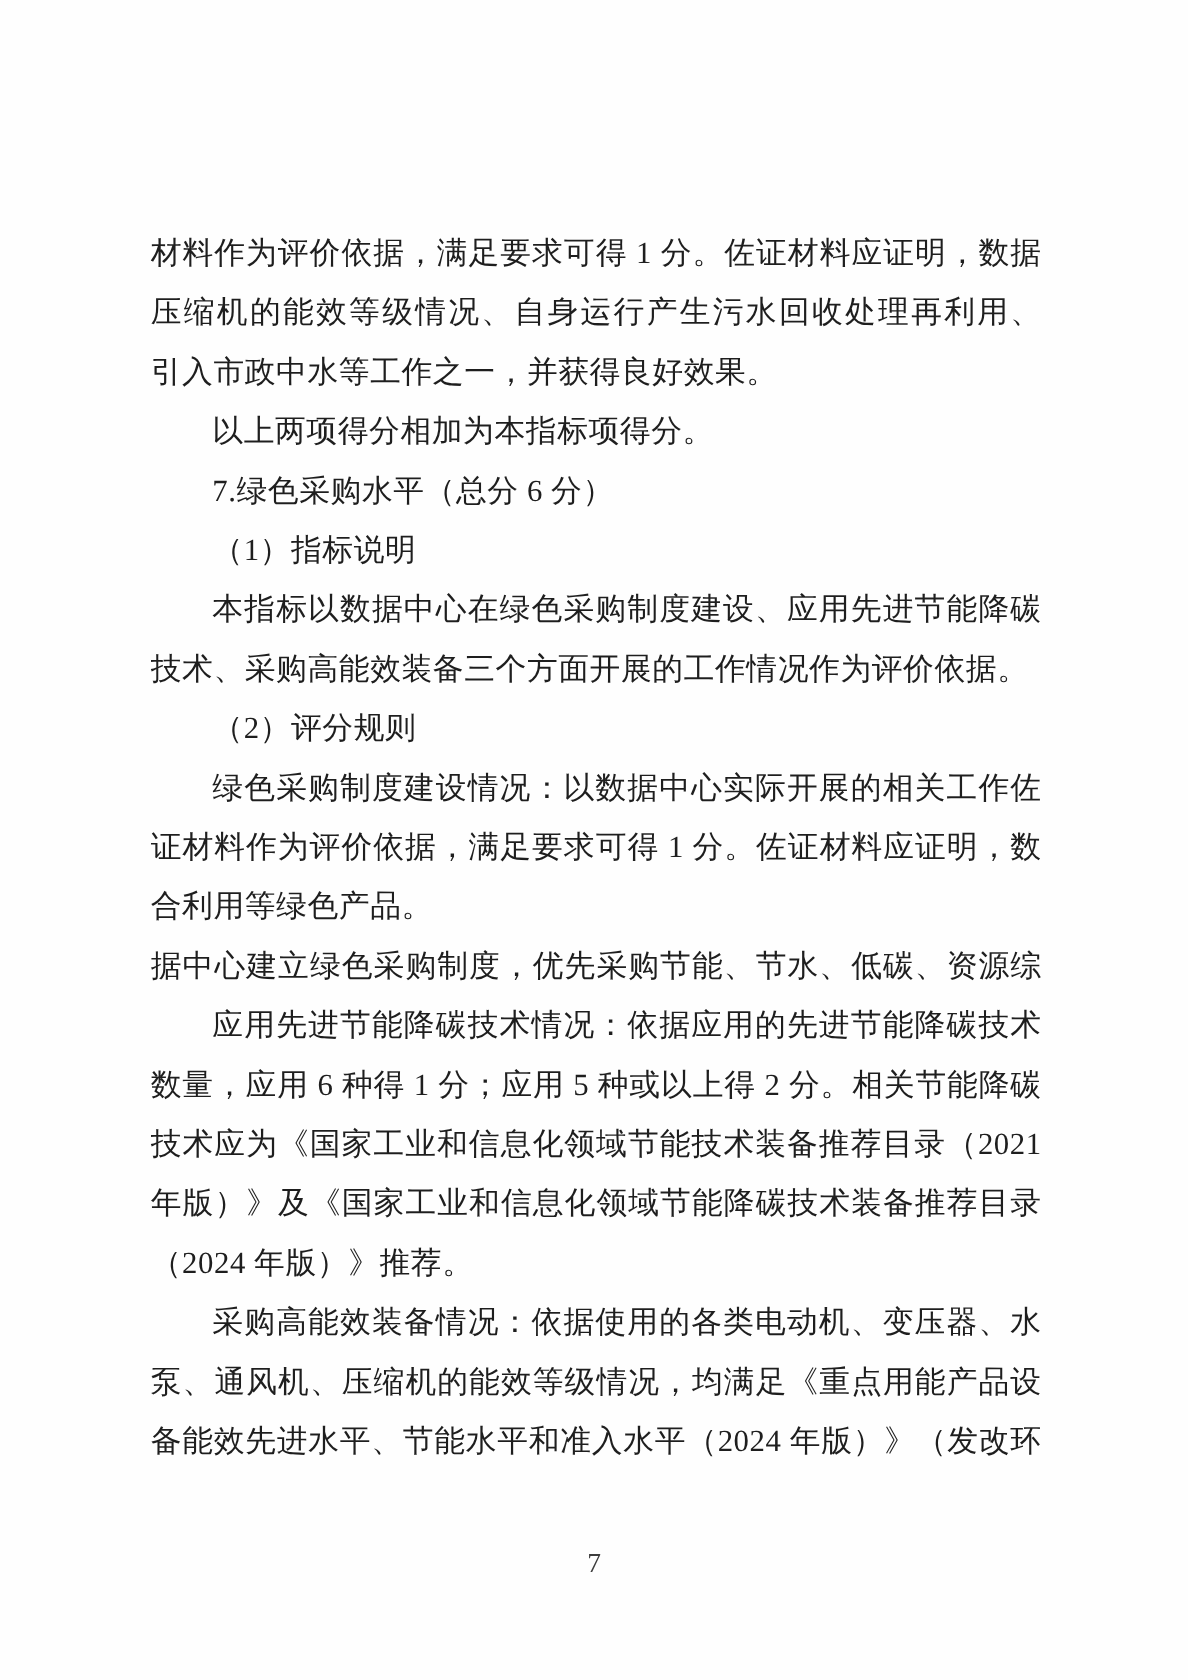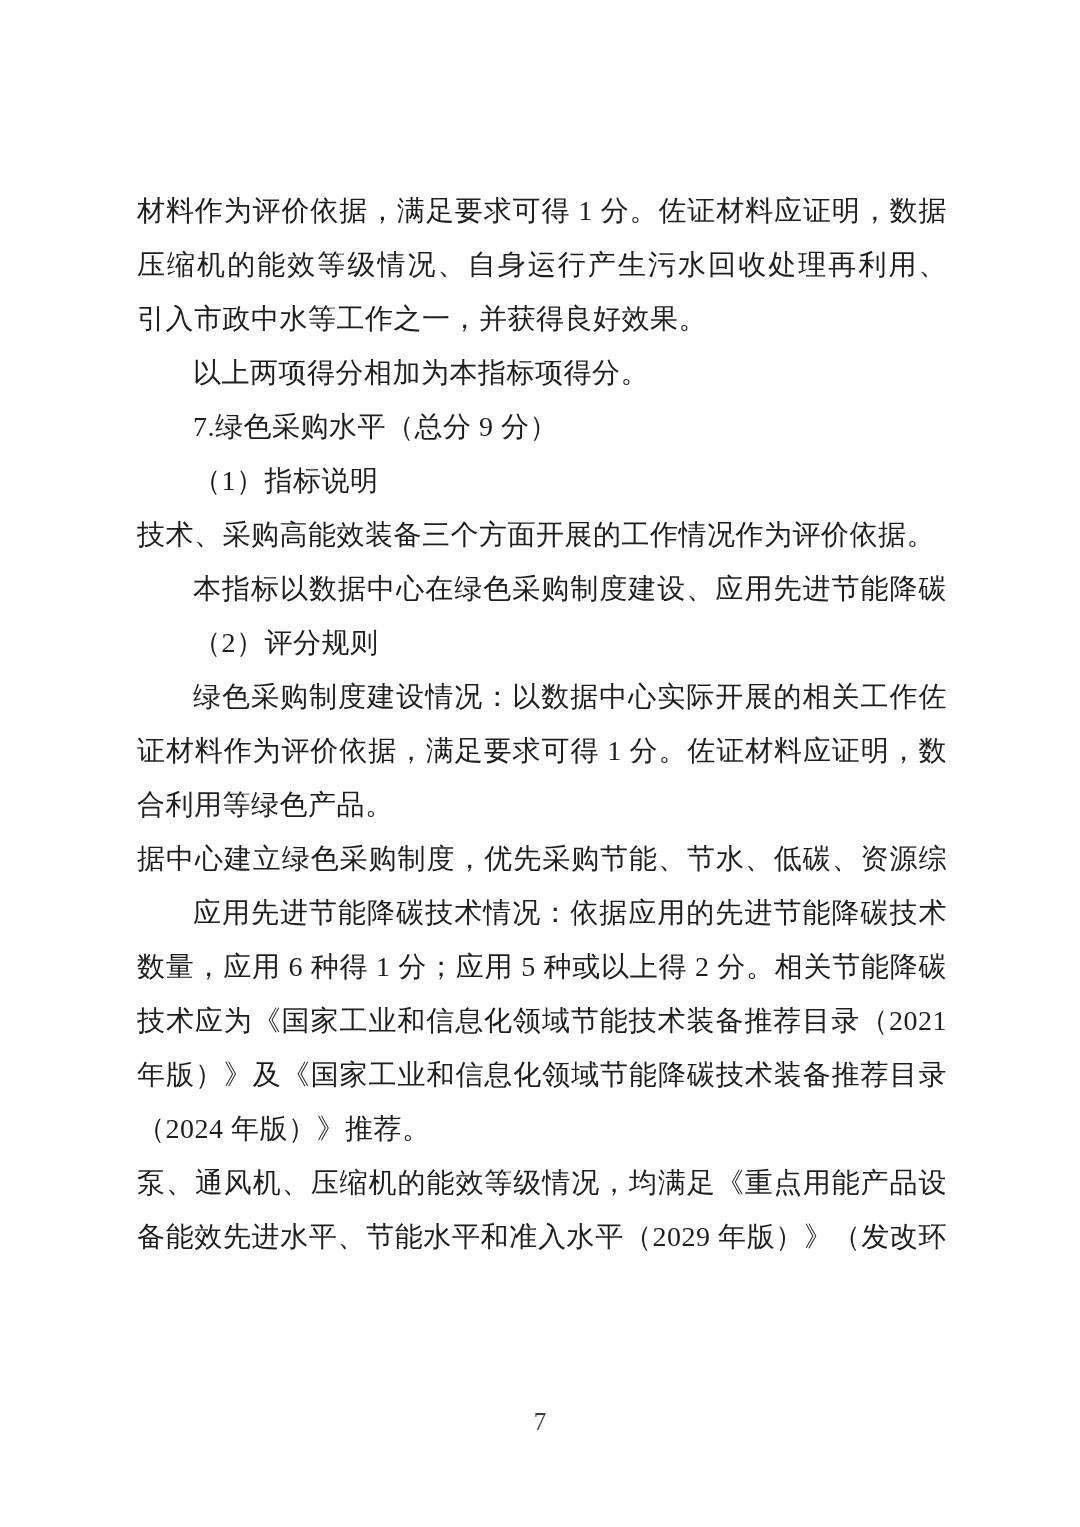--- a/index.html
+++ b/index.html
@@ -12,21 +12,21 @@
     width: 1080px;
     height: 1527px;
     background: #fefefe;
     overflow: hidden;
     font-family: "Liberation Serif", "DejaVu Serif", serif;
     color: #1e1e1e;
   }
   .content {
     position: absolute;
     left: 137px;
-    top: 184px;
+    top: 204px;
     width: 810px;
   }
   .para {
     margin: 0;
     padding: 0;
   }
   .line {
     font-size: 28px;
     line-height: 54px;
     height: 54px;
@@ -65,46 +65,47 @@
   <div class="content" id="doc-body">
       <div class="para">
         <div class="line fill">材料作为评价依据，满足要求可得 1 分。佐证材料应证明，数据</div>
         <div class="line fill">压缩机的能效等级情况、自身运行产生污水回收处理再利用、</div>
         <div class="line">引入市政中水等工作之一，并获得良好效果。</div>
       </div>
       <div class="para">
         <div class="line indent">以上两项得分相加为本指标项得分。</div>
       </div>
       <div class="para">
-        <div class="line indent">7.绿色采购水平（总分 9 分）</div>
+        <div class="line indent">7.绿色采购水平（总分 6 分）</div>
       </div>
       <div class="para">
         <div class="line indent">（1）指标说明</div>
       </div>
       <div class="para">
+        <div class="line fill indent">本指标以数据中心在绿色采购制度建设、应用先进节能降碳</div>
         <div class="line">技术、采购高能效装备三个方面开展的工作情况作为评价依据。</div>
-        <div class="line fill indent">本指标以数据中心在绿色采购制度建设、应用先进节能降碳</div>
       </div>
       <div class="para">
         <div class="line indent">（2）评分规则</div>
       </div>
       <div class="para">
         <div class="line fill indent">绿色采购制度建设情况：以数据中心实际开展的相关工作佐</div>
         <div class="line fill">证材料作为评价依据，满足要求可得 1 分。佐证材料应证明，数</div>
         <div class="line">合利用等绿色产品。</div>
         <div class="line fill">据中心建立绿色采购制度，优先采购节能、节水、低碳、资源综</div>
       </div>
       <div class="para">
         <div class="line fill indent">应用先进节能降碳技术情况：依据应用的先进节能降碳技术</div>
         <div class="line fill">数量，应用 6 种得 1 分；应用 5 种或以上得 2 分。相关节能降碳</div>
         <div class="line fill">技术应为《国家工业和信息化领域节能技术装备推荐目录（2021</div>
         <div class="line fill">年版）》及《国家工业和信息化领域节能降碳技术装备推荐目录</div>
         <div class="line">（2024 年版）》推荐。</div>
       </div>
       <div class="para">
+        <div class="line fill indent">采购高能效装备情况：依据使用的各类电动机、变压器、水</div>
         <div class="line fill">泵、通风机、压缩机的能效等级情况，均满足《重点用能产品设</div>
-        <div class="line fill">备能效先进水平、节能水平和准入水平（2029 年版）》（发改环</div>
+        <div class="line fill">备能效先进水平、节能水平和准入水平（2024 年版）》（发改环</div>
       </div>
     </div>
   <div class="footer">
     <span class="pagenum">7</span>
   </div>
 </div>
 
 </body></html>

